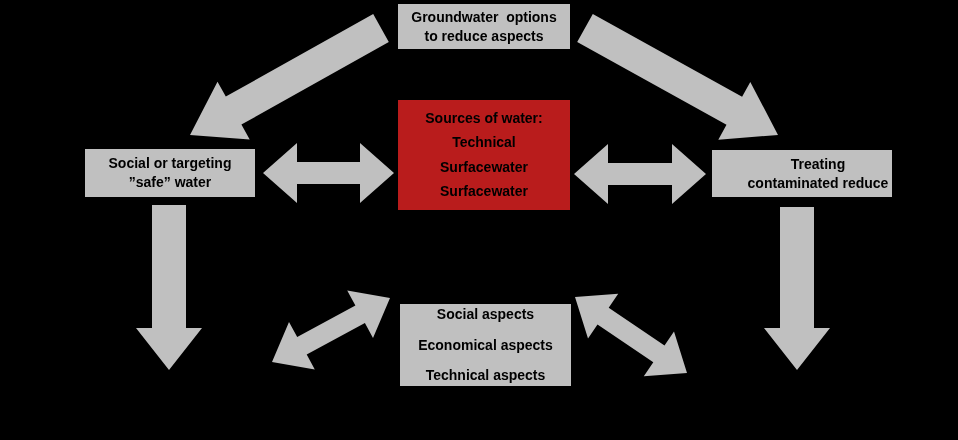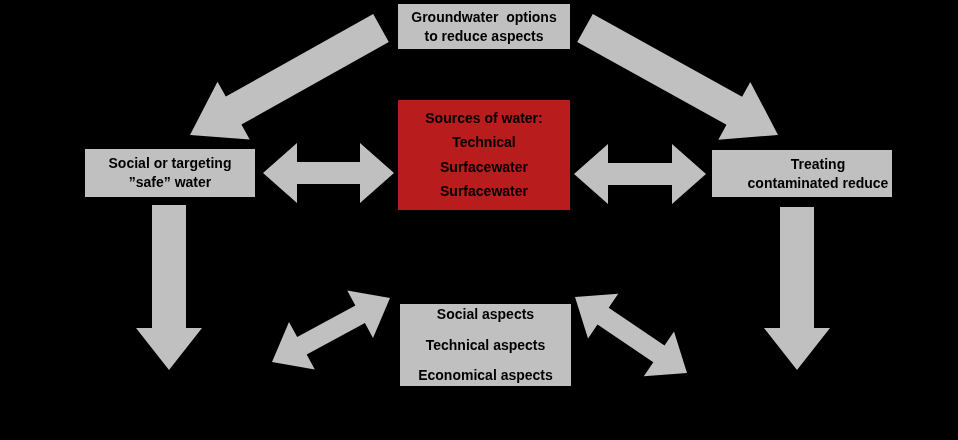--- a/index.html
+++ b/index.html
@@ -90,17 +90,17 @@
     <div class="box-line">Surfacewater</div>
   </div>
 
   <div class="box" id="box-right">
     <div class="box-line">Treating</div>
     <div class="box-line">contaminated reduce</div>
   </div>
 
   <div class="box" id="box-bottom">
     <div class="box-line">Social aspects</div>
+    <div class="box-line">Economical aspects</div>
     <div class="box-line">Technical aspects</div>
-    <div class="box-line">Economical aspects</div>
   </div>
 
 </div>
 
 </body></html>

